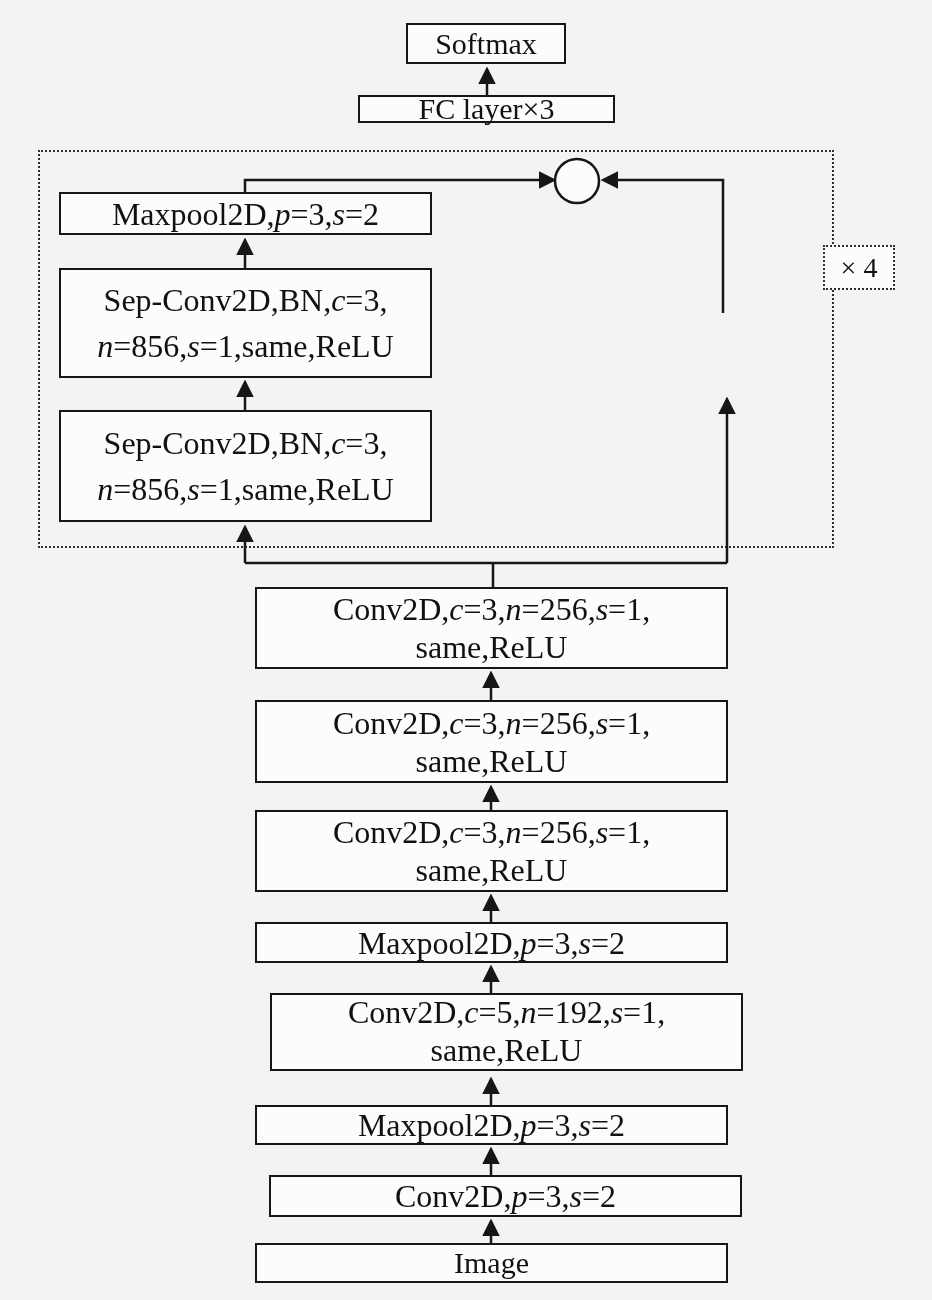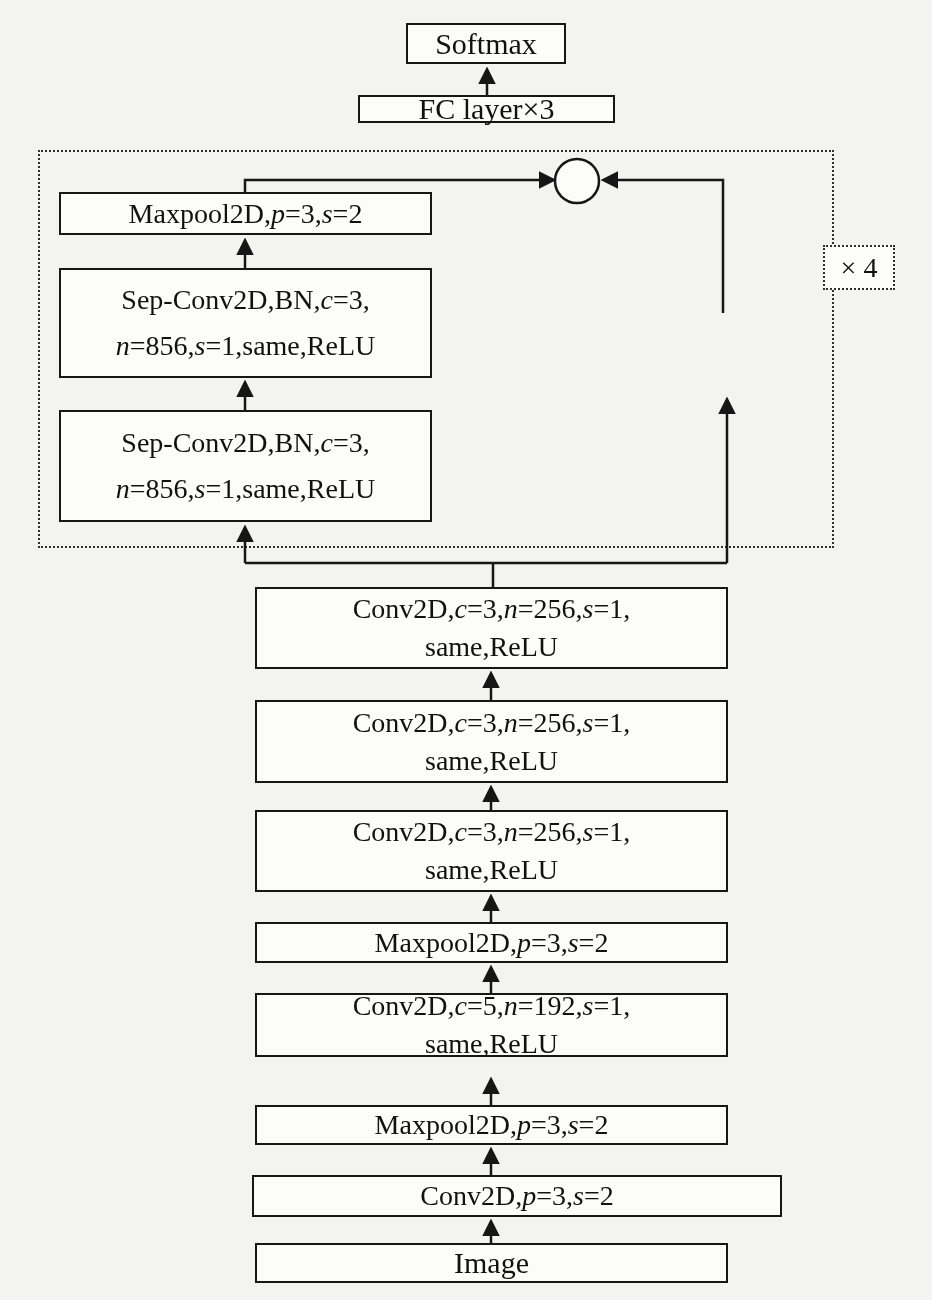--- a/index.html
+++ b/index.html
@@ -21,21 +21,21 @@
   .box {
     position: absolute;
     box-sizing: border-box;
     background: #fcfcfb;
     border: 2px solid #161616;
     display: flex;
     flex-direction: column;
     align-items: center;
     justify-content: center;
     text-align: center;
-    font-size: 28px;
+    font-size: 32px;
     z-index: 2;
   }
   .box .ln {
     display: block;
     line-height: 38px;
     white-space: nowrap;
   }
   .box.tall .ln { line-height: 46px; }
   .box.big { font-size: 30px; }
   .dotted-region {
@@ -142,30 +142,30 @@
 
   <div class="box" style="left:255px; top:810px; width:473px; height:82px;">
     <span class="ln">Conv2D,<i>c</i>=3,<i>n</i>=256,<i>s</i>=1,</span>
     <span class="ln">same,ReLU</span>
   </div>
 
   <div class="box" style="left:255px; top:922px; width:473px; height:41px;">
     <span class="ln">Maxpool2D,<i>p</i>=3,<i>s</i>=2</span>
   </div>
 
-  <div class="box" style="left:255px; top:993px; width:473px; height:64px;">
+  <div class="box" style="left:270px; top:993px; width:473px; height:78px;justify-content:flex-end;">
     <span class="ln">Conv2D,<i>c</i>=5,<i>n</i>=192,<i>s</i>=1,</span>
     <span class="ln">same,ReLU</span>
   </div>
 
   <div class="box" style="left:255px; top:1105px; width:473px; height:40px;">
     <span class="ln">Maxpool2D,<i>p</i>=3,<i>s</i>=2</span>
   </div>
 
-  <div class="box" style="left:252px; top:1175px; width:530px; height:42px;align-items:center;">
+  <div class="box" style="left:269px; top:1175px; width:473px; height:42px;align-items:center;">
     <span class="ln">Conv2D,<i>p</i>=3,<i>s</i>=2</span>
   </div>
 
   <div class="box big" style="left:255px; top:1243px; width:473px; height:40px;">
     <span class="ln">Image</span>
   </div>
 
 </div>
 
 </body></html>

